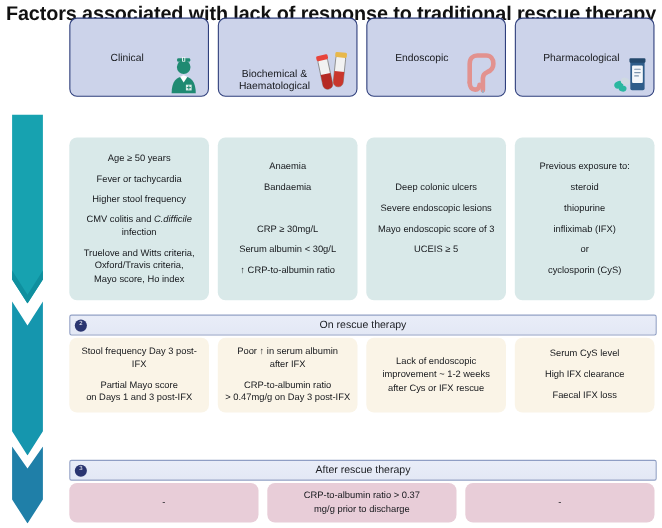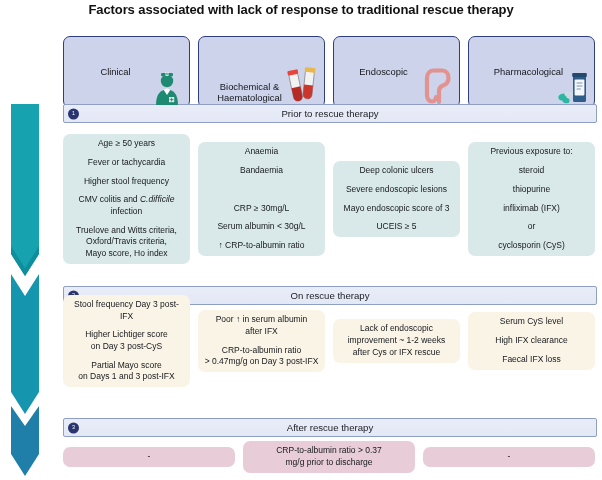--- a/index.html
+++ b/index.html
@@ -9,26 +9,26 @@
     font-family:"Liberation Sans", sans-serif;
     color:#1a1a1a;
     overflow:hidden;
   }
   #page{position:relative;width:602px;height:480px;}
 
   
   .title{
     position:absolute;left:0;top:2px;width:602px;
     text-align:center;
-    font-size:13px;font-weight:bold;color:#111;
+    font-size:18px;font-weight:bold;color:#111;
     letter-spacing:-0.1px;
   }
 
   
-  .cat-row{position:absolute;left:63px;top:36px;width:532px;height:72px;display:flex;gap:8px;}
+  .cat-row{position:absolute;left:63px;top:16px;width:532px;height:72px;display:flex;gap:8px;}
   .cat-box{
     flex:1;
     background:#ccd3ea;
     border:1.6px solid #2f3f7c;
     border-radius:7px;
     position:relative;
     display:flex;align-items:center;justify-content:center;
     box-shadow:0 0 0 0 transparent;
   }
   .cat-label{
@@ -58,21 +58,21 @@
   .badge{
     position:absolute;left:4px;top:50%;transform:translateY(-50%);
     width:11px;height:11px;border-radius:50%;
     background:#2a3570;
     color:#fff;font-size:5.4px;
     display:flex;align-items:center;justify-content:center;
     line-height:1;
   }
 
   
-  .card-row{position:absolute;left:63px;width:532px;display:flex;gap:8px;align-items:center;}
+  .card-row{position:absolute;left:63px;width:532px;display:flex;gap:8px;}
   .card{
     flex:1;border-radius:7px;
     display:flex;align-items:center;justify-content:center;
     text-align:center;
     padding:4px 5px;
     box-sizing:border-box;
   }
   .card p{margin:0;font-size:8.5px;line-height:1.38;color:#16181c;}
   .card .blk{margin:0 0 7px 0;}
   .card .blk:last-child{margin-bottom:0;}
@@ -162,24 +162,20 @@
       <path d="M5 6 L19 28 L33 6 V124 L19 146 L5 124 Z" fill="#1596ae"></path>
     </svg>
   </div>
 
   <div class="rail" style="top:406px;height:70px;">
     <svg width="38" height="70" viewBox="0 0 38 70">
       <path d="M5 0 L19 20 L33 0 V48 L19 70 L5 48 Z" fill="#1f7fa8"></path>
     </svg>
   </div>
 
-  <div class="band" style="top:104px;">
-    <span class="badge">1</span>
-    <span class="band-title">Prior to rescue therapy</span>
-  </div>
 
   <div class="card-row row1" style="top:125px;height:148px;">
     <div class="card">
       <div>
           <p class="blk">Age ≥ 50 years</p>
           <p class="blk">Fever or tachycardia</p>
           <p class="blk">Higher stool frequency</p>
           <p class="blk">CMV colitis and <i>C.difficile</i><br>infection</p>
           <p class="blk">Truelove and Witts criteria,<br>Oxford/Travis criteria,<br>Mayo score, Ho index</p>
         </div>
@@ -216,21 +212,20 @@
 
   <div class="band" style="top:286px;">
     <span class="badge">2</span>
     <span class="band-title">On rescue therapy</span>
   </div>
 
   <div class="card-row row2" style="top:307px;height:68px;">
     <div class="card">
       <div>
           <p class="blk">Stool frequency Day 3 post-IFX</p>
-          <p class="blk">Higher Lichtiger score<br>on Day 3 post-CyS</p>
           <p class="blk">Partial Mayo score<br>on Days 1 and 3 post-IFX</p>
         </div>
     </div>
     <div class="card">
       <div>
           <p class="blk">Poor ↑ in serum albumin<br>after IFX</p>
           <p class="blk">CRP-to-albumin ratio<br>&gt; 0.47mg/g on Day 3 post-IFX</p>
         </div>
     </div>
     <div class="card">

